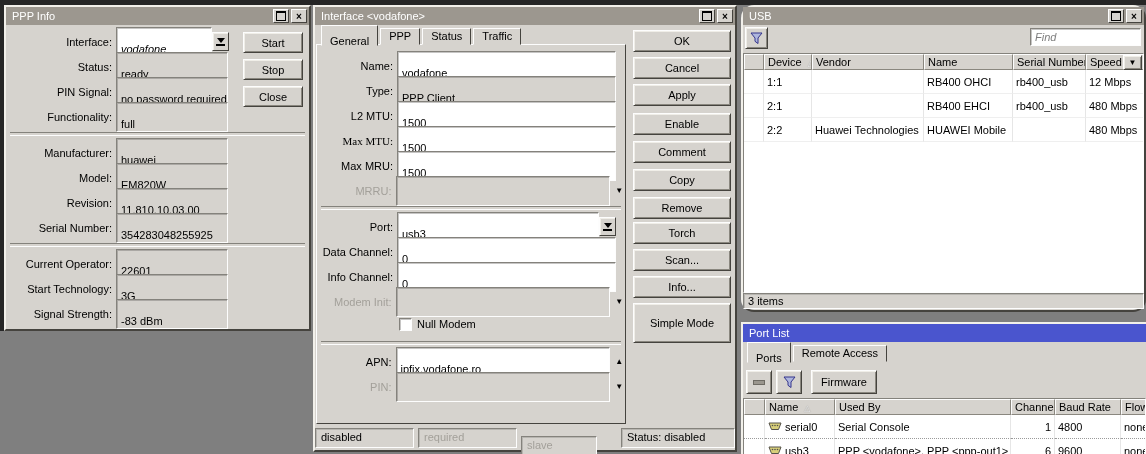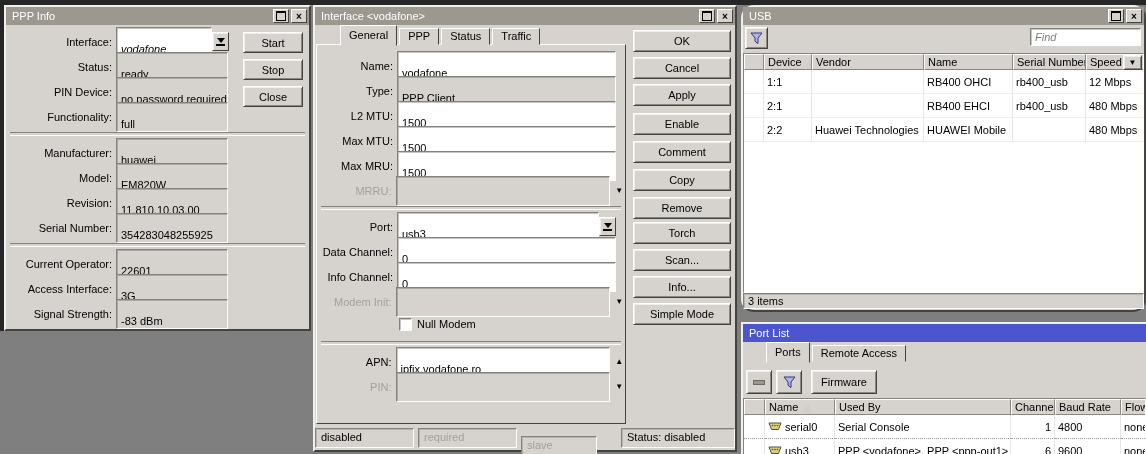--- a/index.html
+++ b/index.html
@@ -47,21 +47,21 @@
        border-color:#84827c #fdfdfd #fdfdfd #84827c;box-shadow:inset 1px 1px 0 rgba(92,90,86,.35);}
   .scell{position:absolute;box-sizing:border-box;height:20px;background:#d6d3ce;
          border:1px solid;border-color:#84827c #fdfdfd #fdfdfd #84827c;
          box-shadow:inset 1px 1px 0 rgba(92,90,86,.25);padding:2px 5px;overflow:hidden;white-space:nowrap;}
   .dim{color:#a3a09a;}
 
   
   .tabs{position:absolute;display:flex;align-items:flex-end;height:21px;z-index:3;}
   .tab{box-sizing:border-box;height:17px;padding:1px 8px 0;background:#d6d3ce;border:1px solid;
        border-color:#fdfdfd #45433e #d6d3ce #fdfdfd;margin-right:2px;white-space:nowrap;}
-  .tab.active{height:21px;padding-top:3px;margin-bottom:-1px;margin-left:19px;}
+  .tab.active{height:21px;padding-top:9px;margin-bottom:-1px;}
   .page{position:absolute;box-sizing:border-box;border:1px solid;
         border-color:#fdfdfd #45433e #45433e #fdfdfd;z-index:1;}
 
   
   .gridwrap{position:absolute;box-sizing:border-box;background:#fff;border:1px solid;
             border-color:#84827c #fdfdfd #fdfdfd #84827c;overflow:hidden;}
   table.grid{border-collapse:separate;border-spacing:0;table-layout:fixed;width:100%;}
   .grid th{box-sizing:border-box;background:#d6d3ce;font-weight:400;text-align:left;
            padding:0 3px;height:16px;overflow:hidden;white-space:nowrap;
            border-top:1px solid #fdfdfd;border-left:1px solid #fdfdfd;
@@ -113,21 +113,21 @@
         </button>
     </div>
     <div>
 
         <div class="frow">
           <span class="lbl" style="width:104px;">Status:</span>
           <span class="box ro" style="width:112px;">ready</span>
         </div>
 
         <div class="frow">
-          <span class="lbl" style="width:104px;">PIN Device:</span>
+          <span class="lbl" style="width:104px;">PIN Signal:</span>
           <span class="box ro" style="width:112px;">no password required</span>
         </div>
 
         <div class="frow">
           <span class="lbl" style="width:104px;">Functionality:</span>
           <span class="box ro" style="width:112px;">full</span>
         </div>
       </div>
     <div class="sep"></div>
     <div>
@@ -154,21 +154,21 @@
       </div>
     <div class="sep"></div>
     <div>
 
         <div class="frow">
           <span class="lbl" style="width:104px;">Current Operator:</span>
           <span class="box ro" style="width:112px;">22601</span>
         </div>
 
         <div class="frow">
-          <span class="lbl" style="width:104px;">Access Interface:</span>
+          <span class="lbl" style="width:104px;">Start Technology:</span>
           <span class="box ro" style="width:112px;">3G</span>
         </div>
 
         <div class="frow">
           <span class="lbl" style="width:104px;">Signal Strength:</span>
           <span class="box ro" style="width:112px;">-83 dBm</span>
         </div>
       </div>
   </div>
   <div class="vstack" style="left:237px;top:25px;width:60px;gap:6px;">
@@ -203,21 +203,21 @@
         </div>
       <div class="frow">
           <span class="lbl" style="width:74px;">Type:</span>
         <span class="box ro" style="width:219px;">PPP Client</span>
         </div>
       <div class="frow">
           <span class="lbl" style="width:74px;">L2 MTU:</span>
         <span class="box" style="width:219px;">1500</span>
         </div>
       <div class="frow">
-          <span class="lbl" style="width:74px;">Max MTU:</span>
+          <span class="lbl" style="width:74px;font-family:Liberation Serif, serif;">Max MTU:</span>
         <span class="box" style="width:219px;">1500</span>
         </div>
       <div class="frow">
           <span class="lbl" style="width:74px;">Max MRU:</span>
         <span class="box" style="width:219px;">1500</span>
         </div>
       <div class="frow">
           <span class="lbl dim" style="width:74px;">MRRU:</span>
         <span class="box dis" style="width:219px;"></span>
         <span class="arr">▼</span>
@@ -272,21 +272,21 @@
   <button class="btn3d" style="height:22px;">Enable</button>
       <button class="btn3d" style="height:22px;">Comment</button>
       <button class="btn3d" style="height:22px;">Copy</button>
       <button class="btn3d" style="height:22px;">Remove</button>
     </div>
   <div class="vstack" style="left:318px;top:215px;width:98px;gap:5px;">
 
   <button class="btn3d" style="height:22px;">Torch</button>
       <button class="btn3d" style="height:22px;">Scan...</button>
       <button class="btn3d" style="height:22px;">Info...</button>
-      <button class="btn3d" style="height:22px;">Simple Mode</button>
+      <button class="btn3d" style="height:40px;">Simple Mode</button>
     </div>
   <div class="scell" style="left:0;top:421px;width:99px;">disabled</div>
   <div class="scell dim" style="left:103px;top:421px;width:99px;">required</div>
   <div class="scell dim" style="left:206px;top:429px;width:76px;">slave</div>
   <div class="scell" style="left:306px;top:421px;width:114px;">Status: disabled</div>
 </section>
 
 <section class="win" style="left:741px;top:5px;width:405px;height:307px;border-radius:13px;">
   <div class="titlebar">
     <span class="title-text">USB</span>

